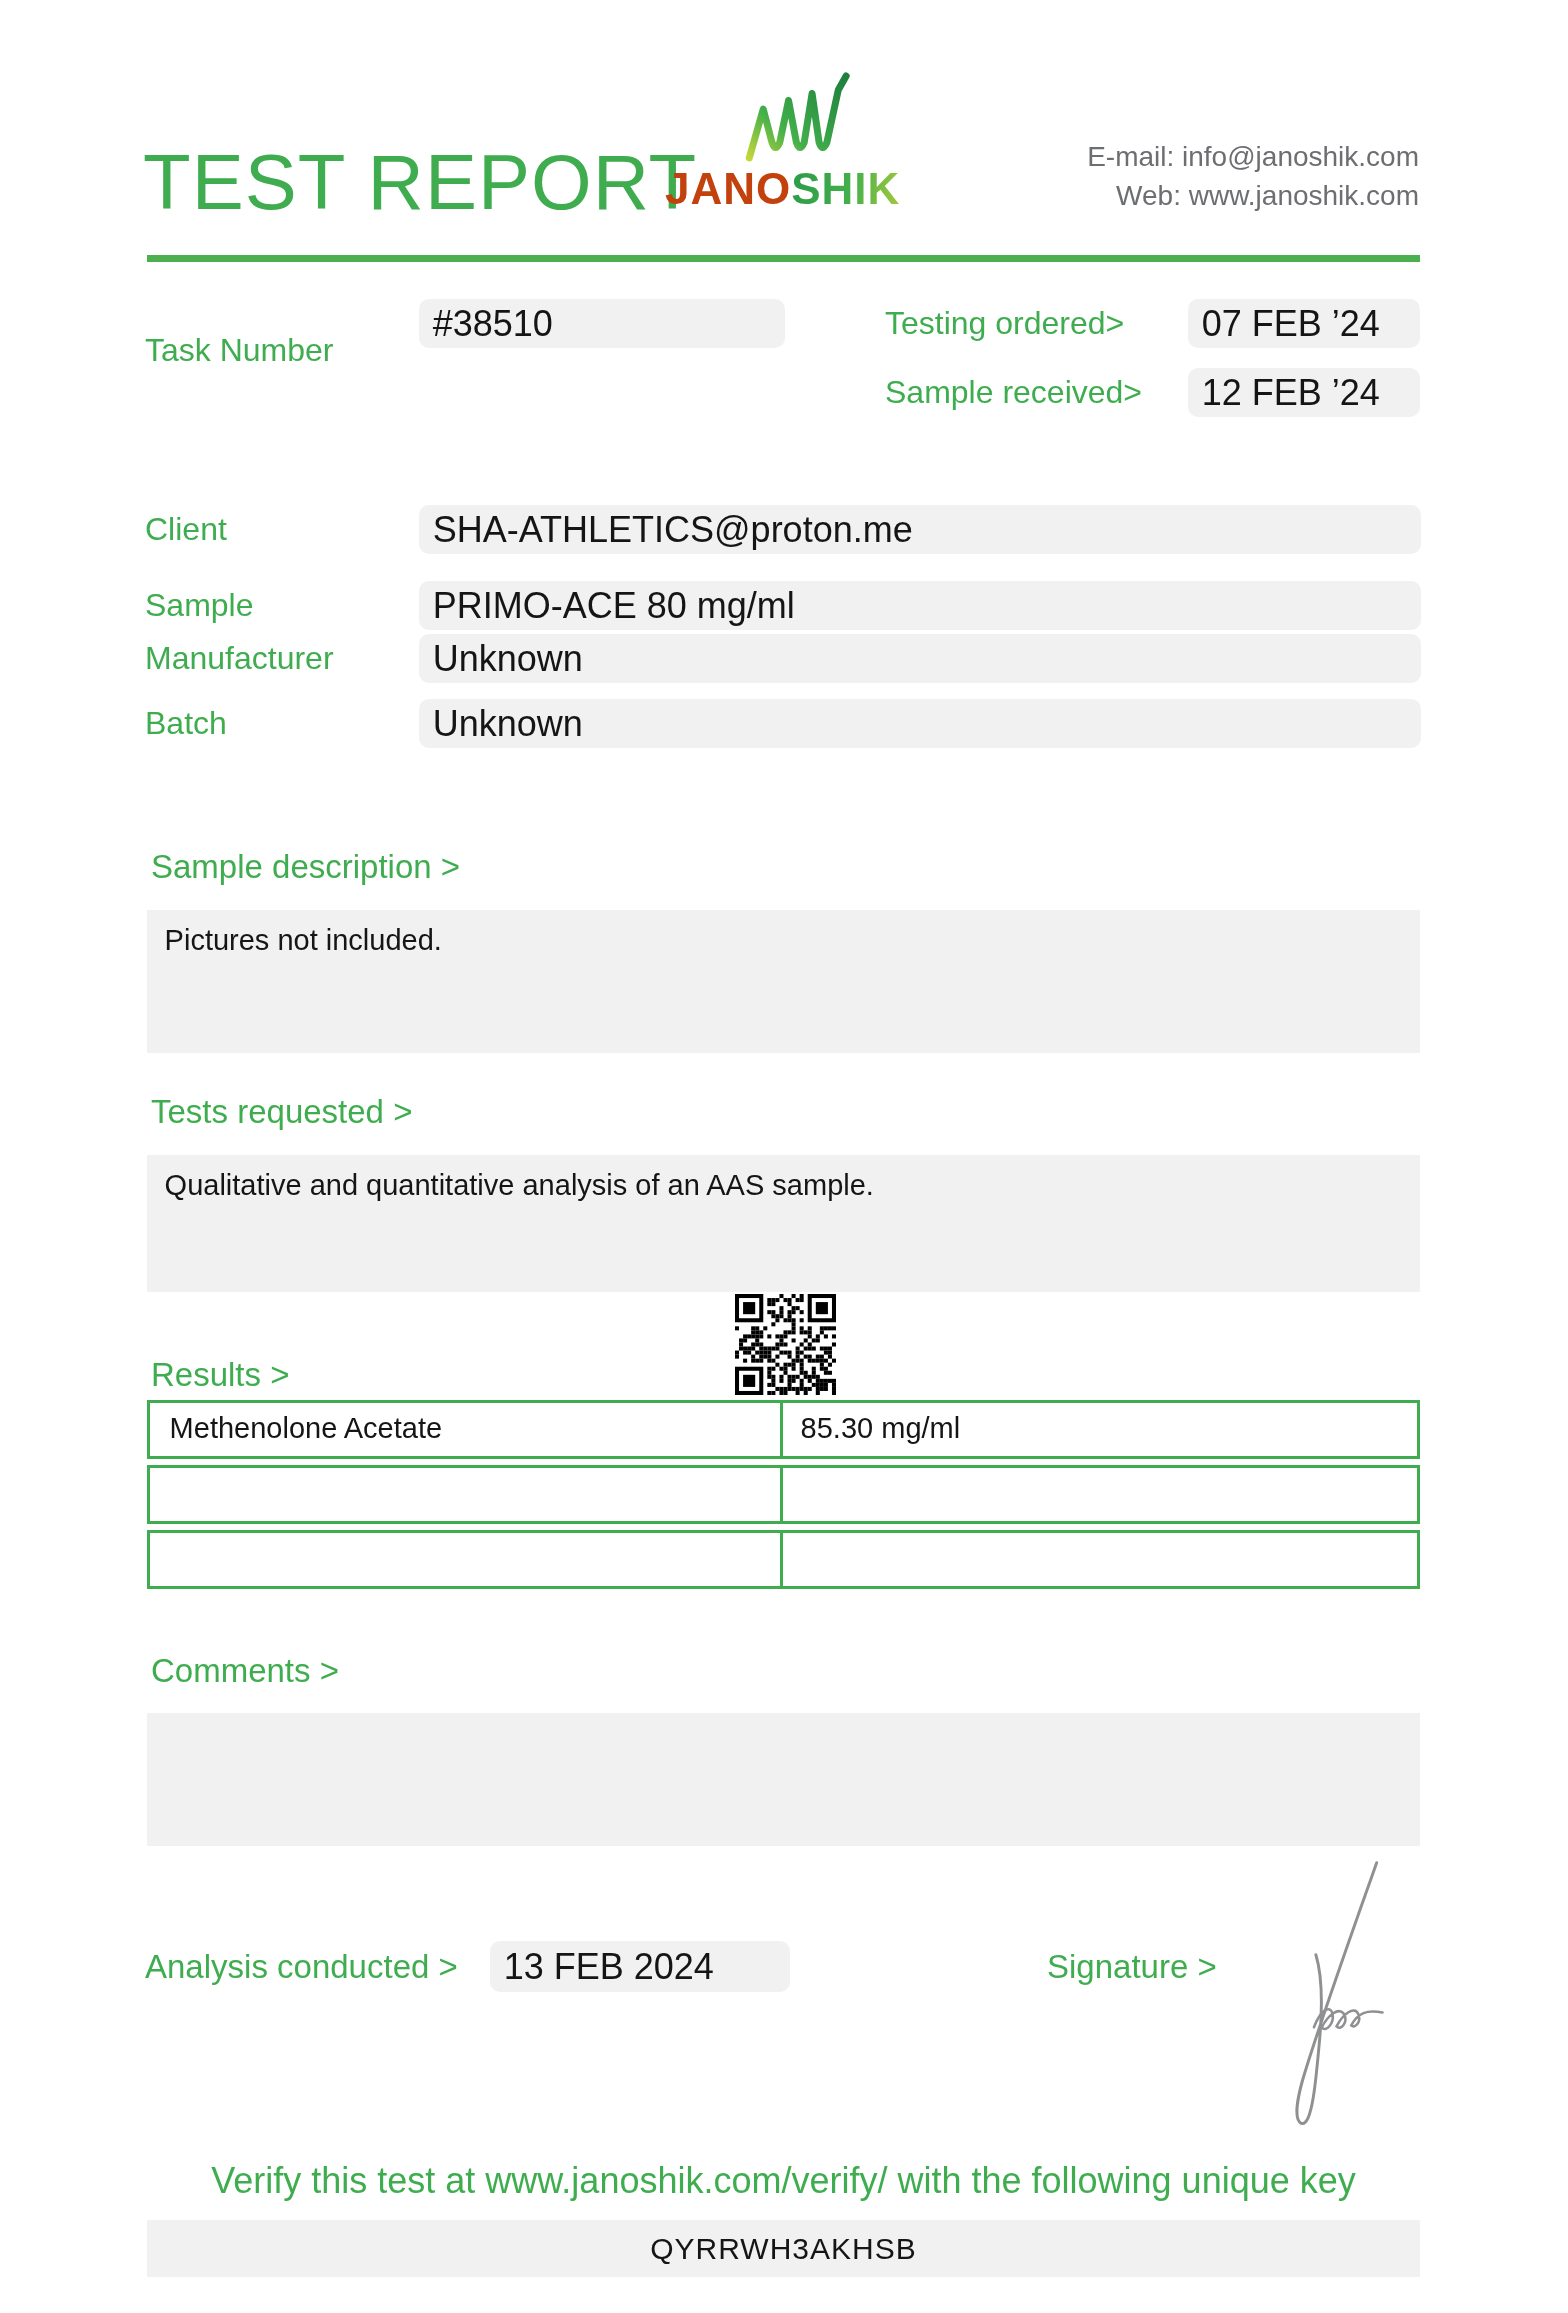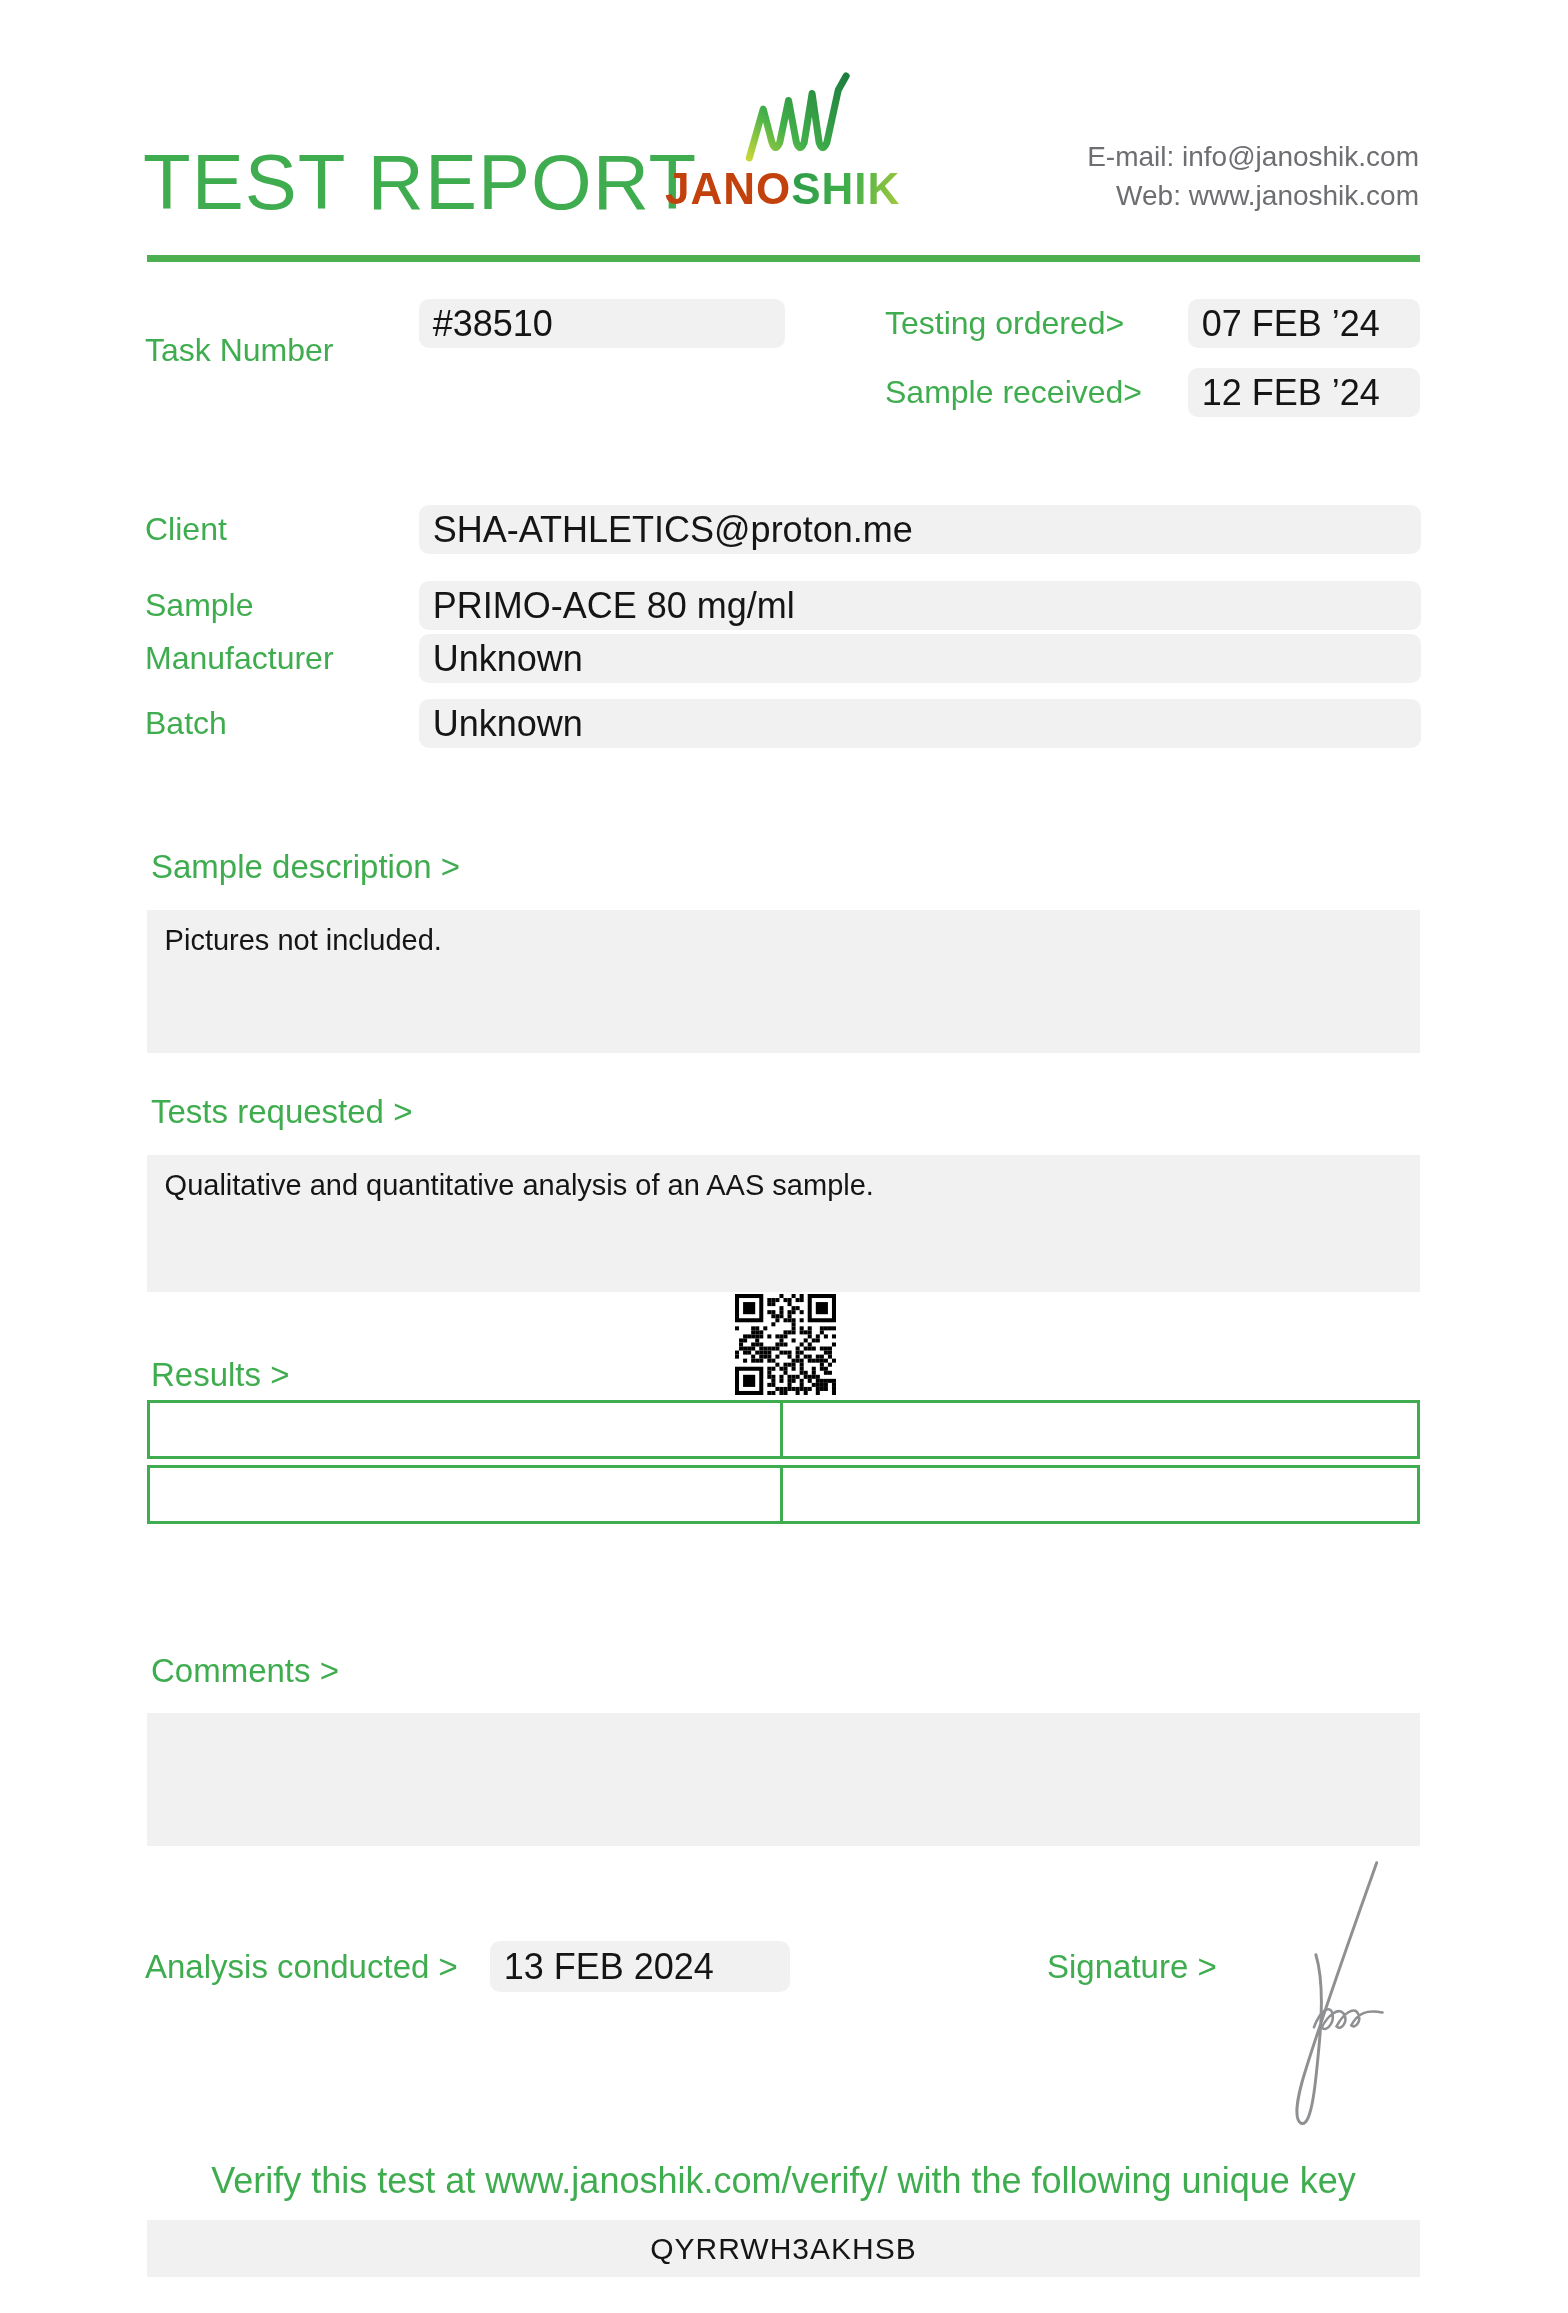--- a/index.html
+++ b/index.html
@@ -414,20 +414,24 @@
         <rect x="76" y="4" width="20" height="20" fill="#fff"></rect>
         <rect x="80" y="8" width="12" height="12" fill="#000"></rect>
         <rect x="0" y="72" width="28" height="28"></rect>
         <rect x="4" y="76" width="20" height="20" fill="#fff"></rect>
         <rect x="8" y="80" width="12" height="12" fill="#000"></rect>
       </svg></div>
 
   <div class="abs section-heading h-results">Results &gt;</div>
   <div class="abs results-table">
     <div class="r-row">
+      <div class="r-cell-name">Methenolone Acetate</div>
+      <div class="r-cell-value">85.30 mg/ml</div>
+    </div>
+    <div class="r-row">
       <div class="r-cell-name"></div>
       <div class="r-cell-value"></div>
     </div>
     <div class="r-row">
       <div class="r-cell-name"></div>
       <div class="r-cell-value"></div>
     </div>
   </div>
 
   <div class="abs section-heading h-comments">Comments &gt;</div>

